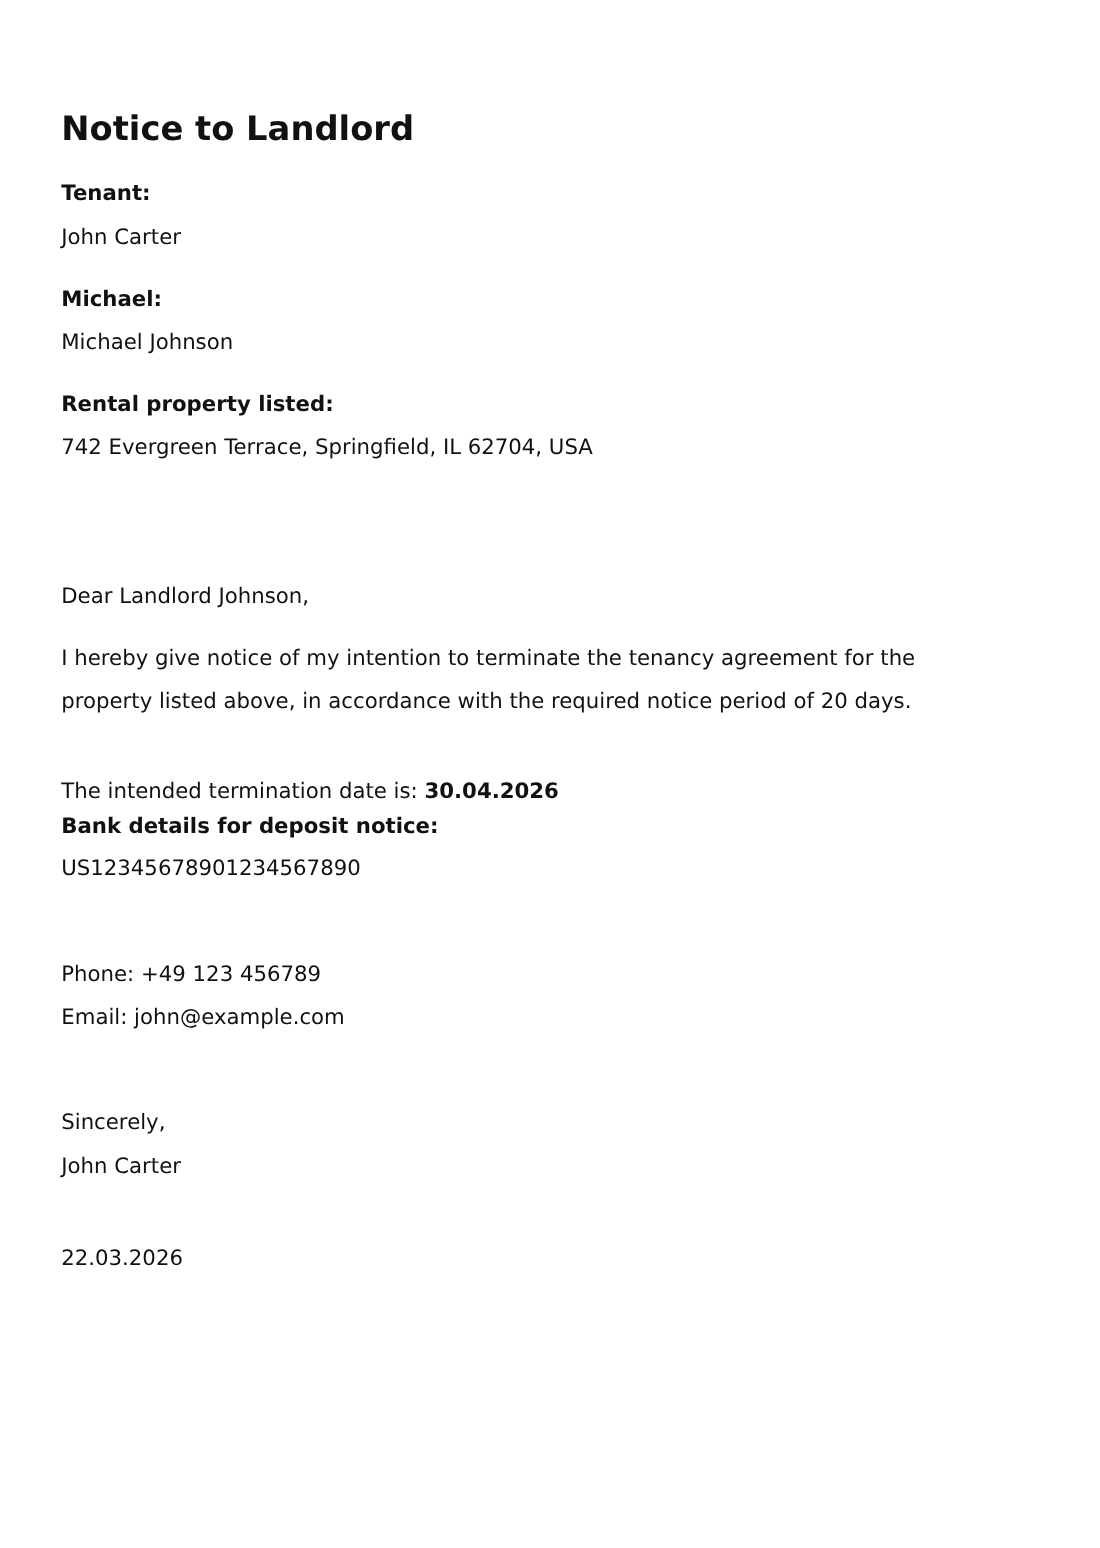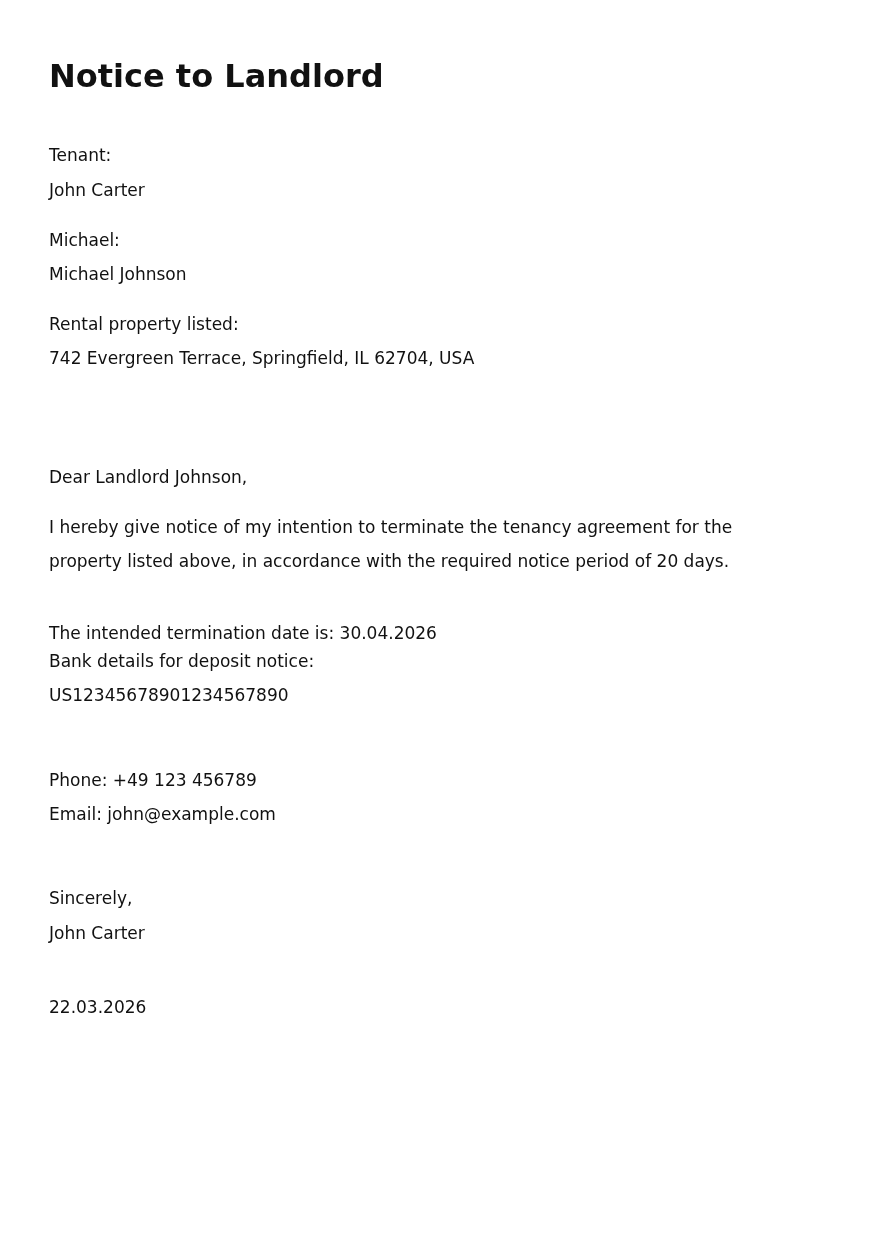--- a/index.html
+++ b/index.html
@@ -1,20 +1,20 @@
 <!DOCTYPE html>
 <html><head>
   <meta charset="utf-8">
   <style>
     html, body { margin: 0; padding: 0; background: #ffffff; }
     body { width: 880px; height: 1238px; overflow: hidden; font-family: "DejaVu Sans", sans-serif; color: #111111; }
     .page { padding: 0 49px; }
-    h1 { font-size: 32px; font-weight: bold; margin: 0; position: absolute; left: 49px; top: 56px; line-height: 40px; }
+    h1 { font-size: 27px; font-weight: bold; margin: 0; position: absolute; left: 49px; top: 84px; line-height: 40px; }
     .line { position: absolute; left: 49px; font-size: 17px; line-height: 24px; white-space: nowrap; }
-    .b { font-weight: normal; }
+    .b { font-weight: bold; }
   </style>
 </head>
 <body>
 
 <div class="page">
   <h1>Notice to Landlord</h1>
 
   <div class="line b" style="top:143px">Tenant:</div>
   <div class="line" style="top:178px">John Carter</div>
 

